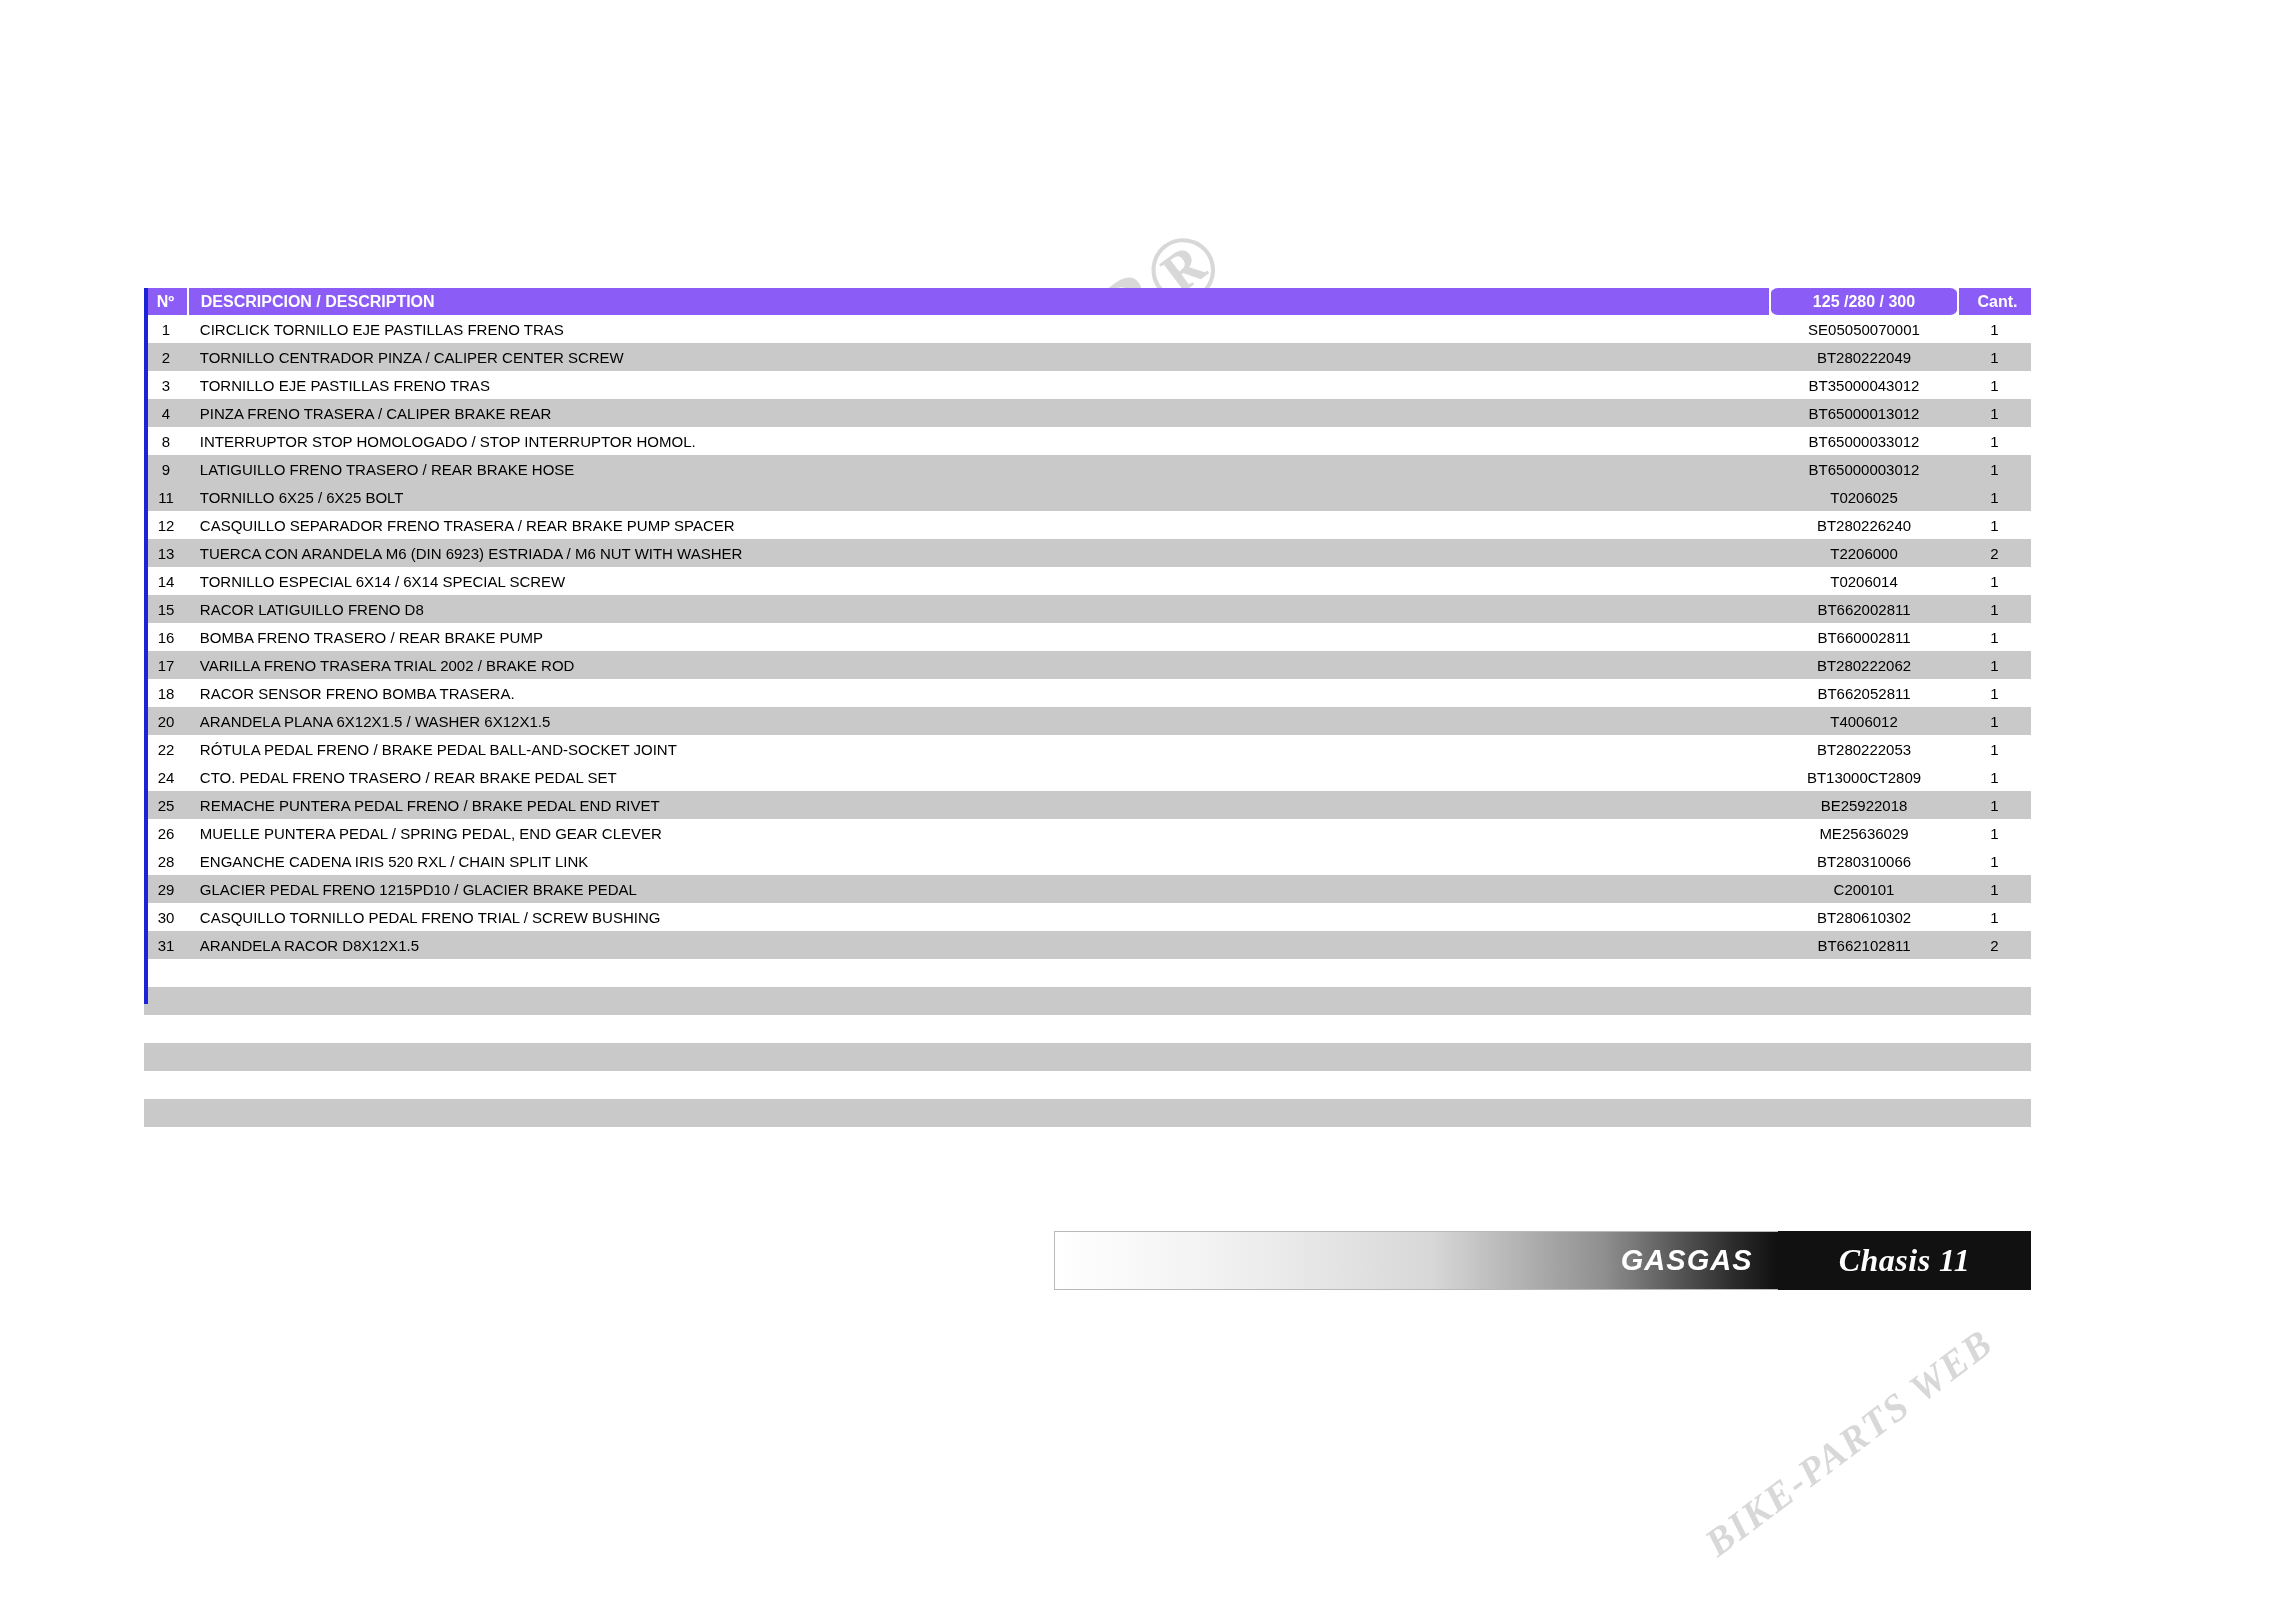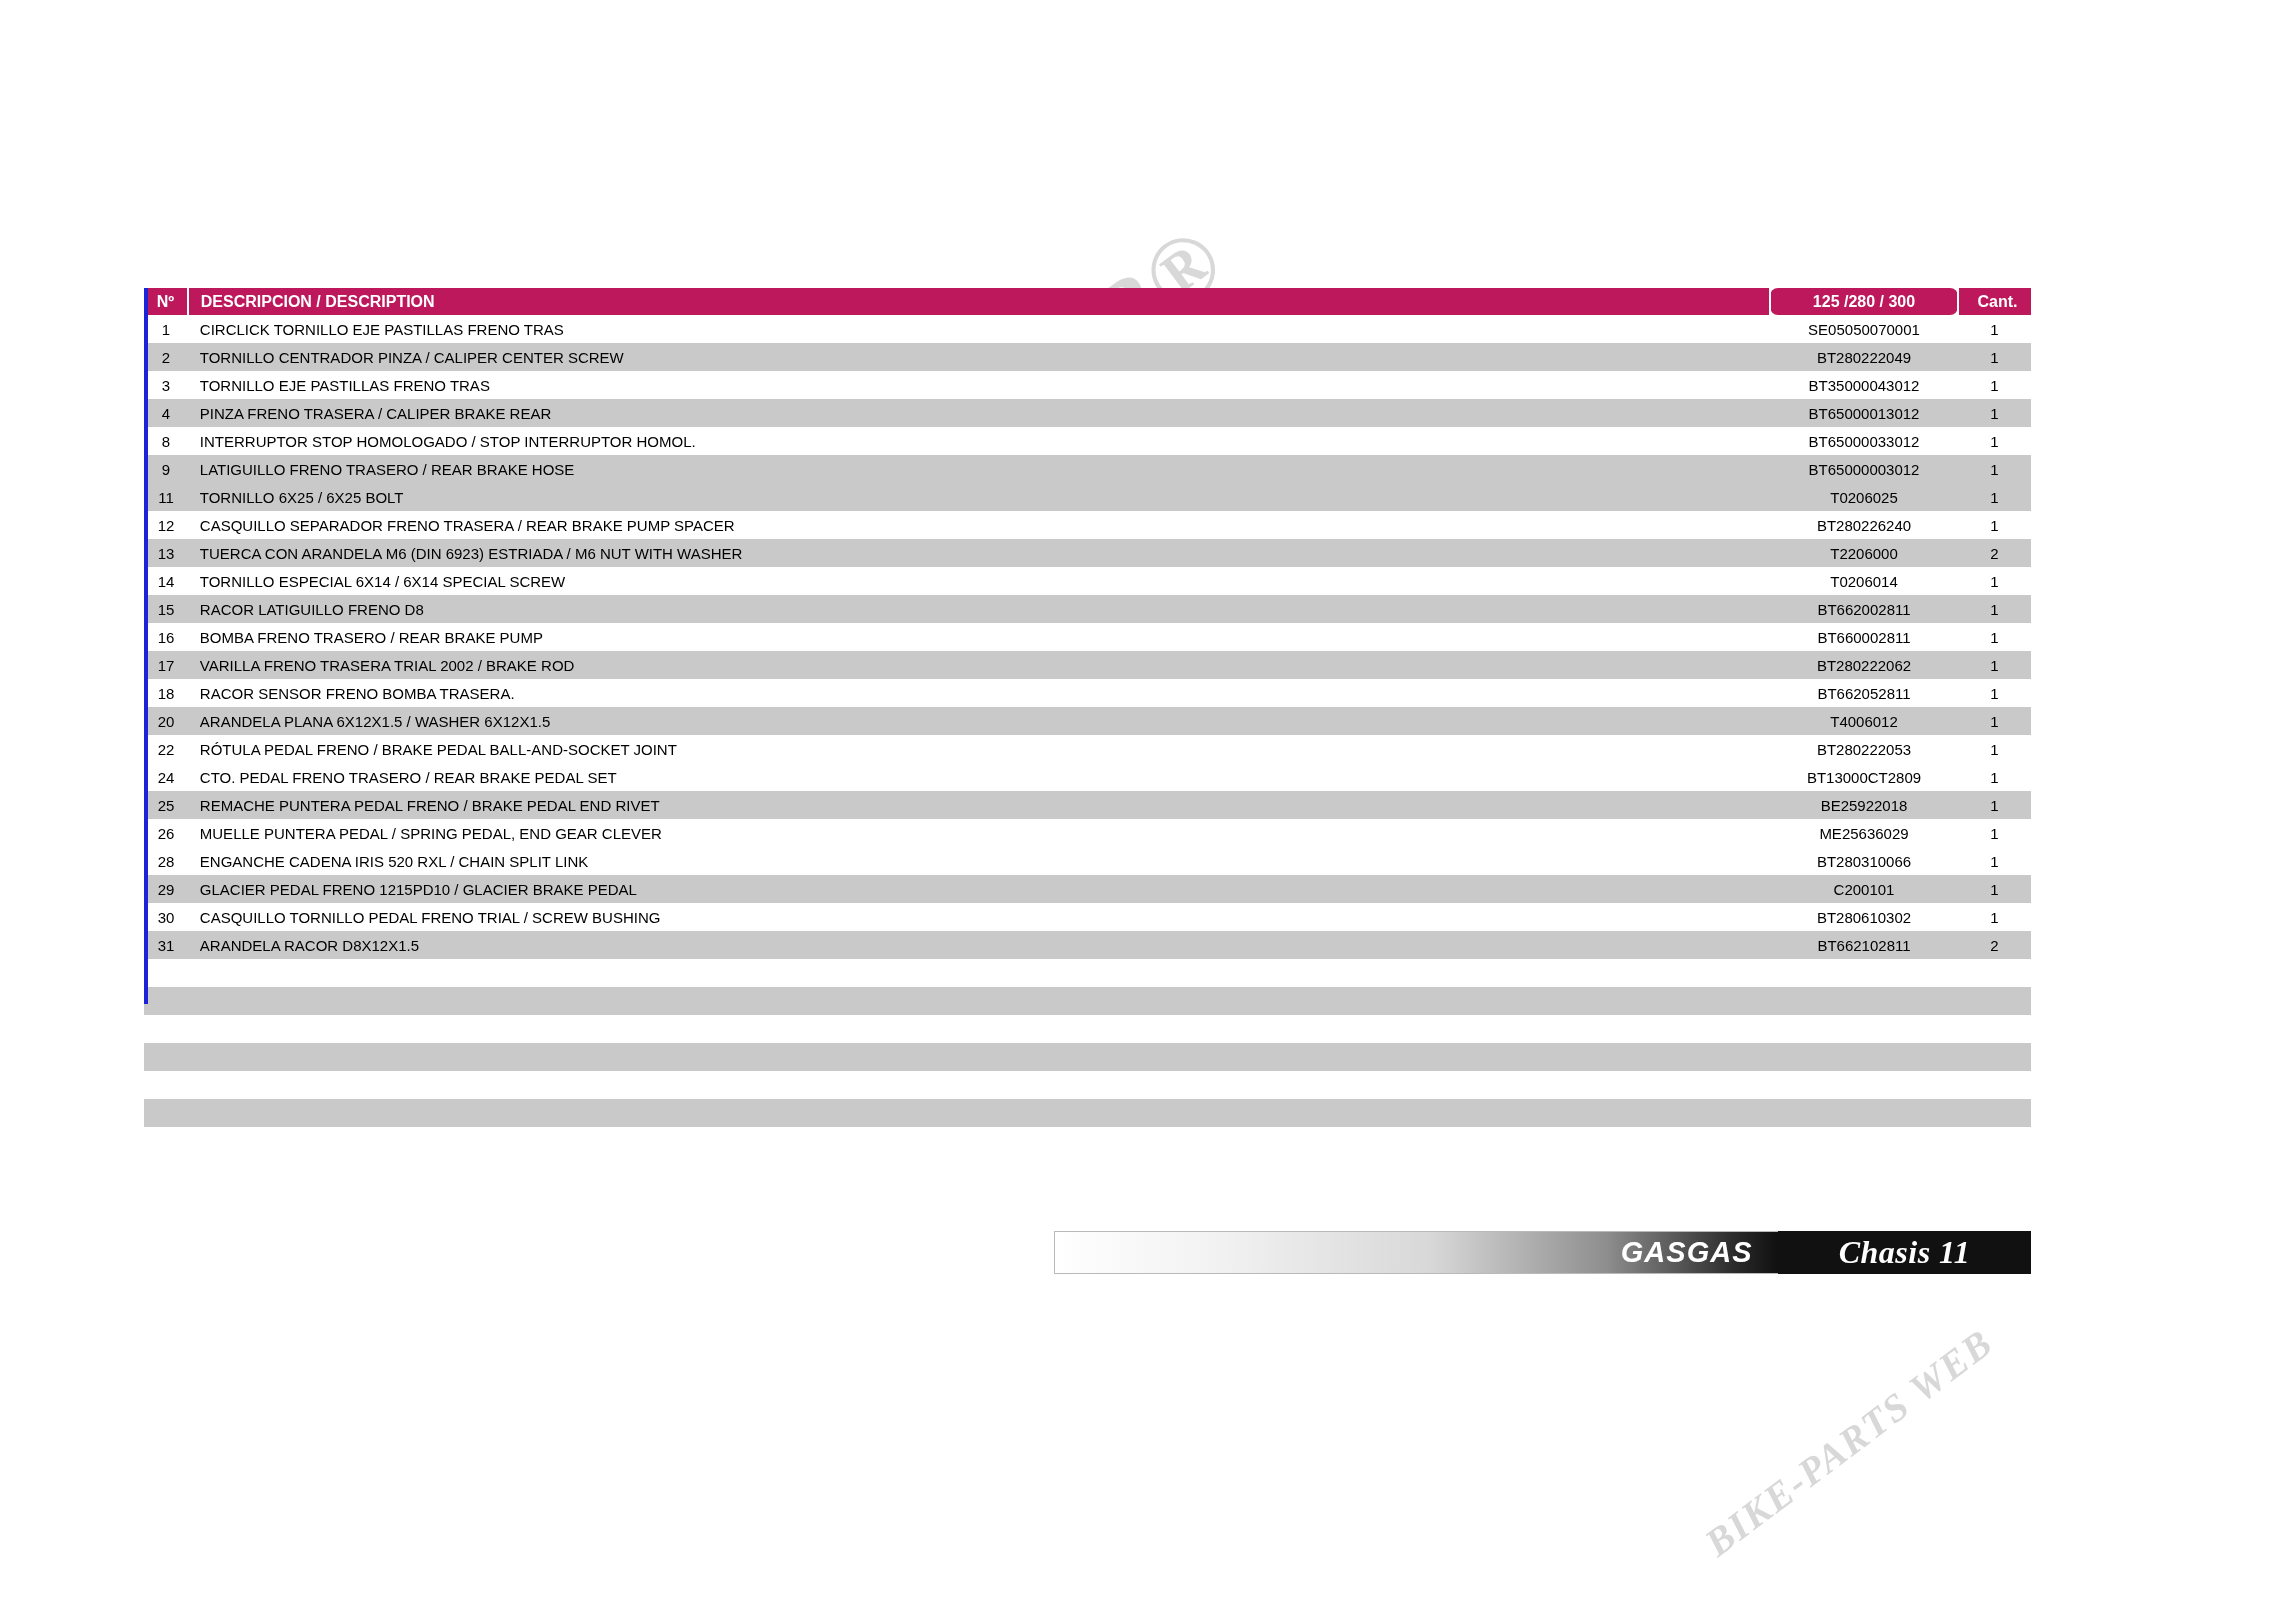--- a/index.html
+++ b/index.html
@@ -66,21 +66,21 @@
   table.parts {
     border-collapse: collapse;
     width: 100%;
     table-layout: fixed;
   }
   table.parts td, table.parts th {
     padding: 0;
     margin: 0;
   }
   .hdr th {
-    background: #be185d;
+    background: #8b5cf6;
     color: #ffffff;
     font-size: 16px;
     font-weight: bold;
     height: 27.4px;
     text-align: left;
     border: none;
     vertical-align: middle;
   }
   .hdr th.c-no       { width: 43px;  text-align: center; }
   .hdr th.c-desc     { padding-left: 11.8px; border-left: 2px solid #ffffff; }
@@ -112,21 +112,21 @@
     background: #1c24d8;
     z-index: 11;
   }
 
   
   .footer {
     position: absolute;
     left: 1054px;
     top: 1231px;
     width: 977px;
-    height: 43px;
+    height: 59px;
     z-index: 12;
     display: flex;
     border-radius: 23px;
   }
   .footer-fade {
     flex: 1 1 auto;
     background: linear-gradient(to right, #ffffff 0%, #f2f2f2 22%, #d8d8d8 52%, #8f8f8f 76%, #2b2b2b 94%, #101010 100%);
     border-top: 1px solid #b9b9b9;
     border-left: 1px solid #b9b9b9;
     border-bottom: 1px solid #b9b9b9;

